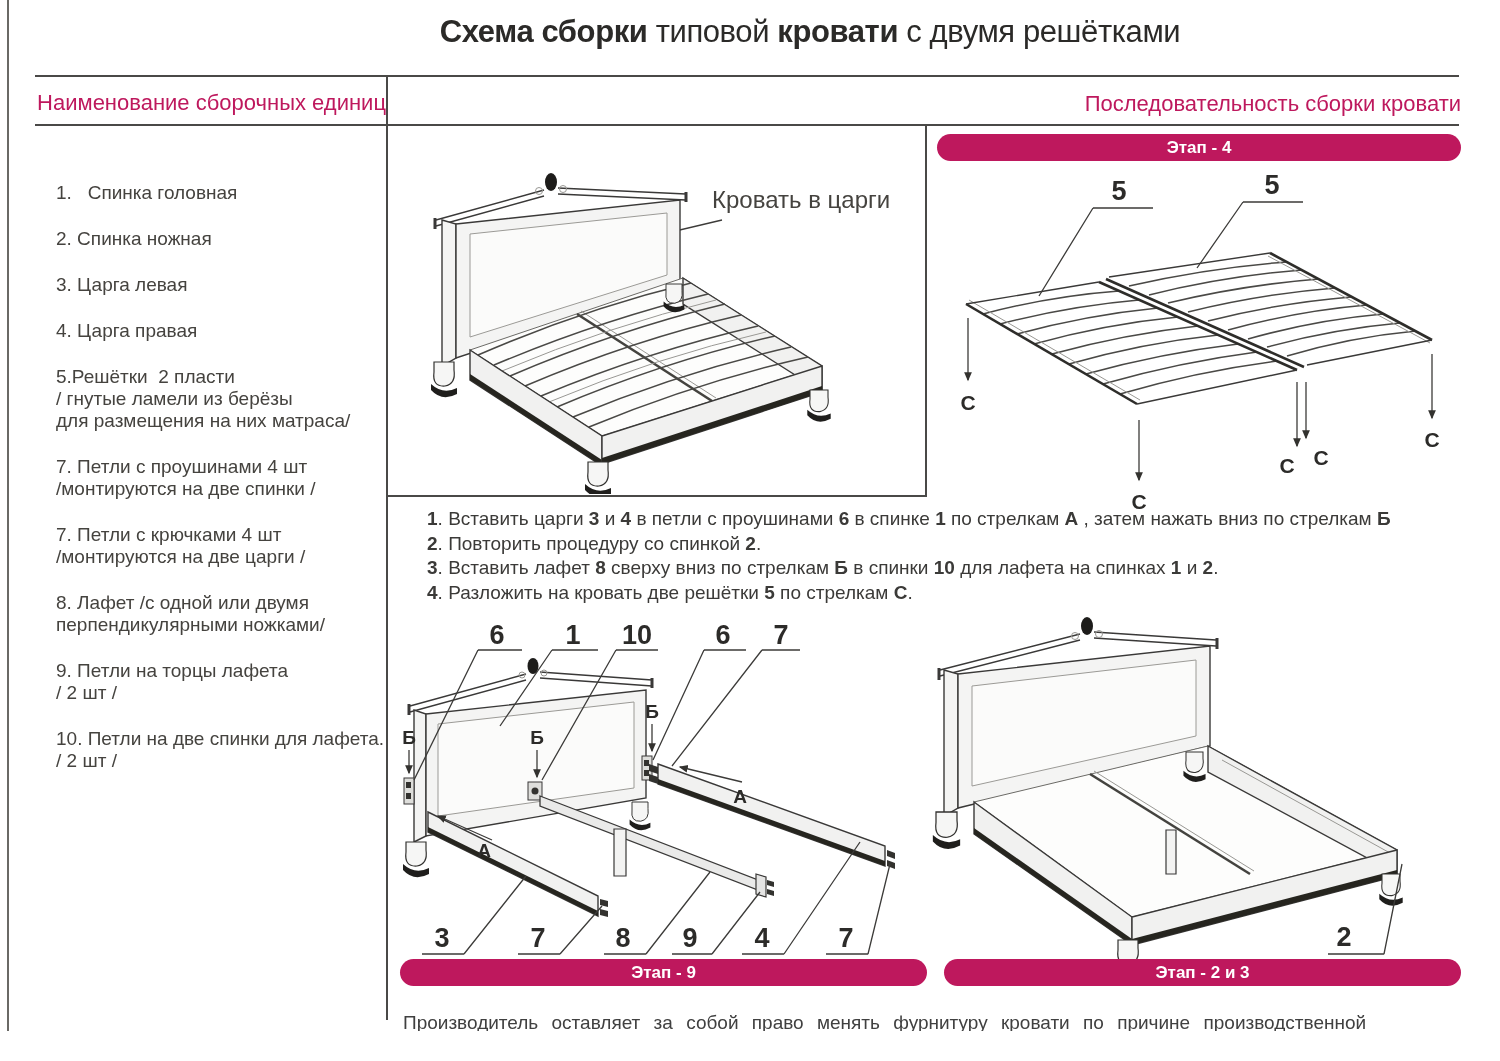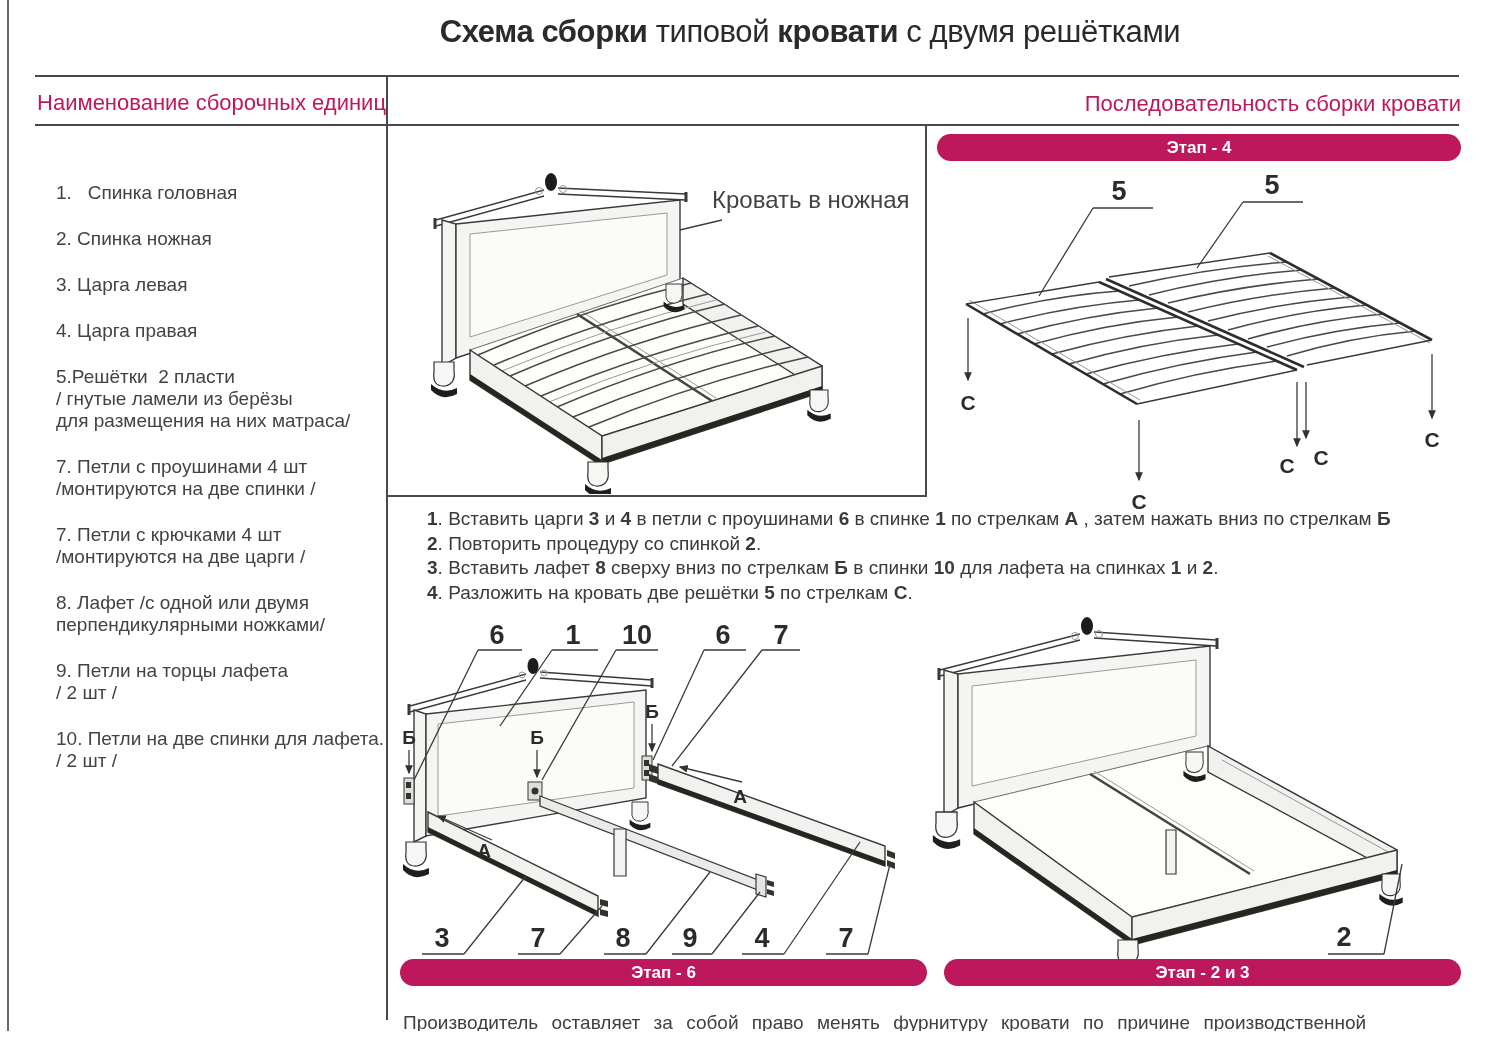--- a/index.html
+++ b/index.html
@@ -69,21 +69,21 @@
 перпендикулярными ножками/</div>
     <div class="item">9. Петли на торцы лафета
 / 2 шт /</div>
     <div class="item">10. Петли на две спинки для лафета.
 / 2 шт /</div>
   </div>
 
   <div class="abs vline" style="left:925px;top:126px;height:371px;"></div>
   <div class="abs hline" style="left:388px;top:495px;width:539px;"></div>
 
-  <div class="abs caption" style="left:712px;top:186px;">Кровать в ножная</div>
+  <div class="abs caption" style="left:712px;top:186px;">Кровать в царги</div>
 
   <svg class="abs" style="left:390px;top:128px;" width="535" height="366" viewBox="0 0 535 366">
 
     <path class="lead" d="M332,92 L180,128"></path>
 
     <path class="ln" d="M46,92 L154,62 M46,98 L154,68 M168,60 L296,66 M168,66 L296,72"></path>
     <path d="M45,90 L45,101 M296,64 L296,74" stroke="#3a3938" stroke-width="3" fill="none"></path>
     <ellipse cx="161" cy="54" rx="6" ry="9" fill="#1d1c1a"></ellipse>
     <circle cx="149" cy="63" r="3.5" class="thin"></circle>
     <circle cx="173" cy="61" r="3.5" class="thin"></circle>
@@ -319,18 +319,18 @@
       </g>
     <g transform="translate(450,262) scale(0.9)">
         <path class="legbody" d="M0,0 h20 v8 q2,14 -9,16 q-13,1 -11,-14 z"></path>
         <path class="legfoot" d="M-3,22 q12,11 26,4 v6 q-15,8 -26,-4 z"></path>
       </g>
 
     <text x="412" y="334" font-size="27" text-anchor="middle">2</text>
     <path class="lead" d="M396,342 L452,342 M452,342 L470,252"></path>
   </svg>
 
-  <div class="abs pill" style="left:400px;top:959px;width:527px;">Этап - 6</div>
+  <div class="abs pill" style="left:400px;top:959px;width:527px;">Этап - 9</div>
   <div class="abs pill" style="left:944px;top:959px;width:517px;">Этап - 2 и 3</div>
 
   <div class="abs note">Производитель оставляет за собой право менять фурнитуру кровати по причине производственной необходимости</div>
 
 </div>
 
 </body></html>

